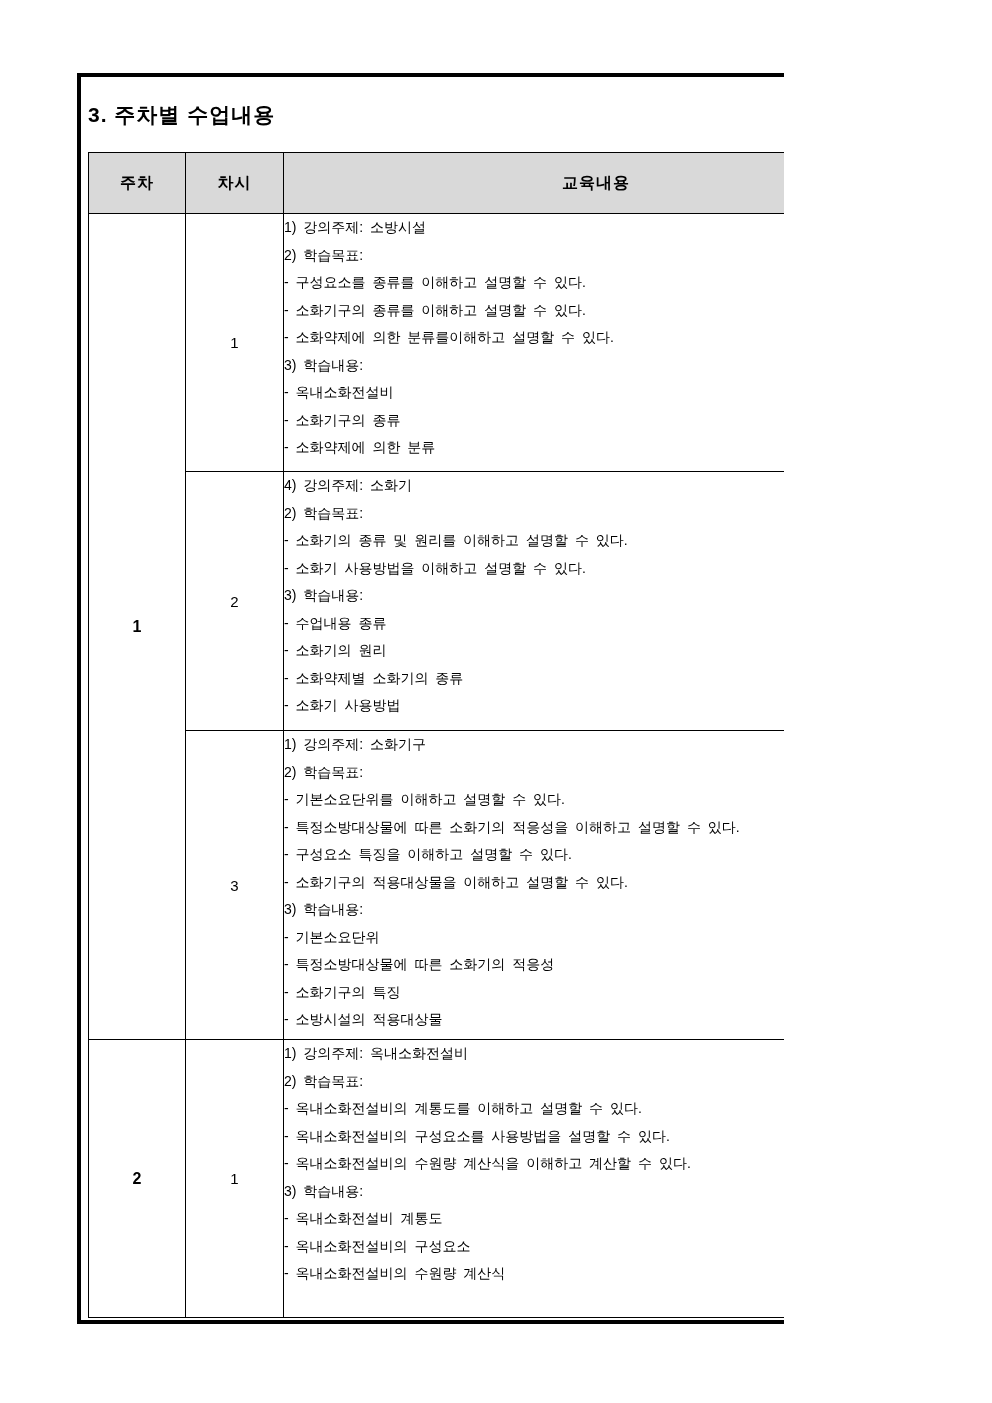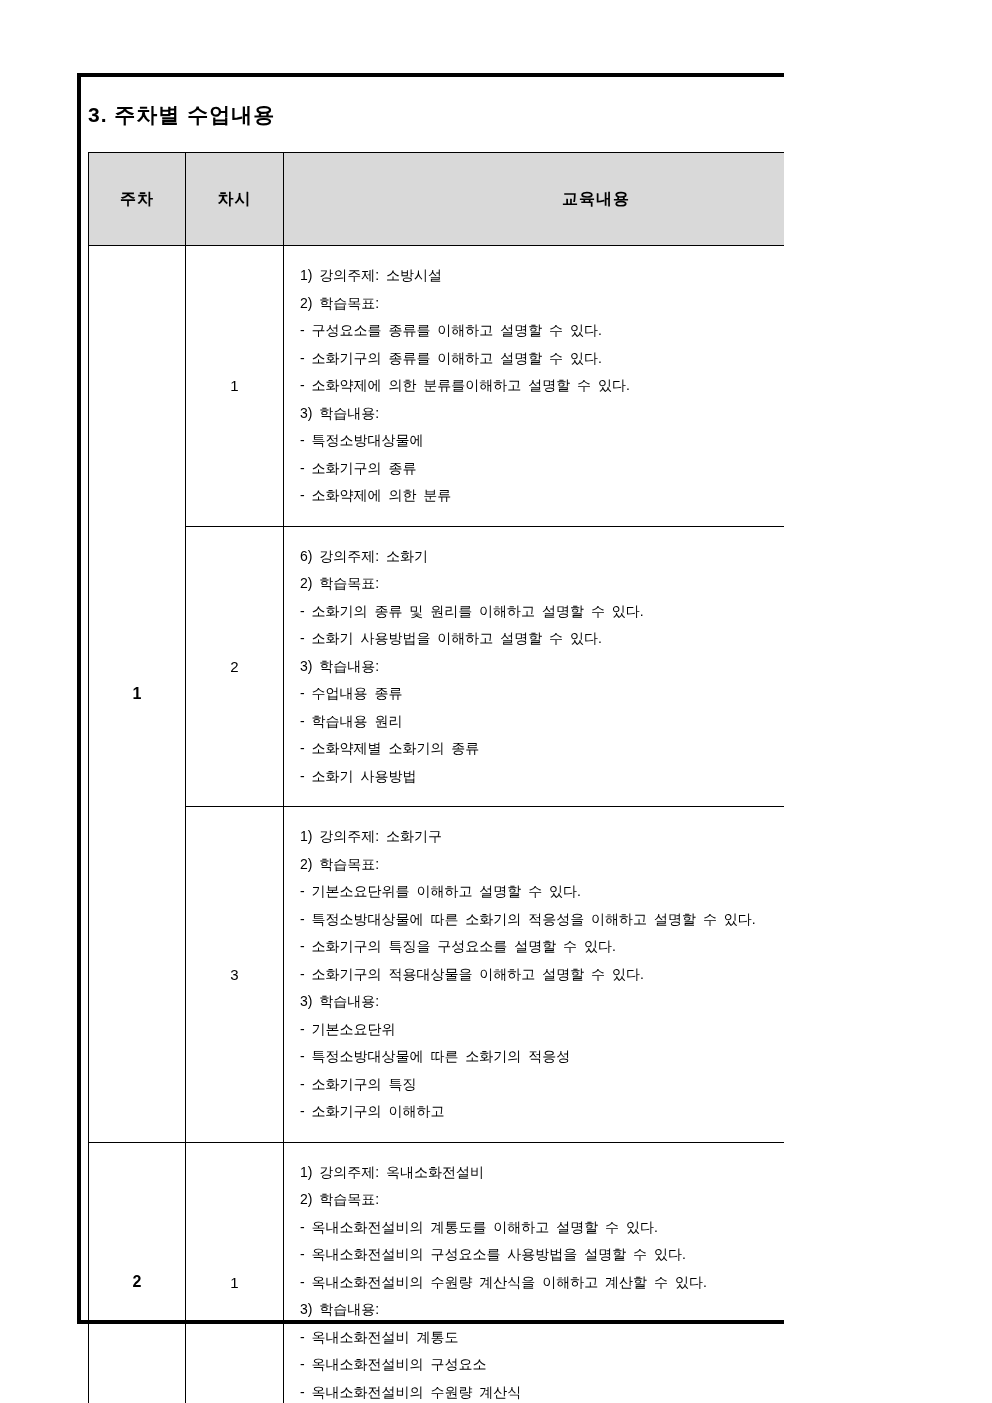--- a/index.html
+++ b/index.html
@@ -37,21 +37,21 @@
     table-layout: fixed;
     margin: 23px 0 0 7px;
     width: 820px;
   }
   table.content-table col.c-week { width: 97px; }
   table.content-table col.c-session { width: 98px; }
   table.content-table col.c-content { width: 625px; }
   table.content-table th,
   table.content-table td {
     border: 1px solid #000000;
-    padding: 16px;
+    padding: 0;
   }
   table.content-table th {
     background: #d9d9d9;
     height: 60px;
     font-size: 16px;
     font-weight: bold;
     text-align: center;
     vertical-align: middle;
     letter-spacing: 1px;
   }
@@ -107,53 +107,53 @@
         <tr class="row-s1">
           <td class="week-cell" rowspan="3">1</td>
           <td class="session-cell">1</td>
           <td class="content-cell">
             <div class="content-line">1) 강의주제: 소방시설</div>
             <div class="content-line">2) 학습목표:</div>
             <div class="content-line">- 구성요소를 종류를 이해하고 설명할 수 있다.</div>
             <div class="content-line">- 소화기구의 종류를 이해하고 설명할 수 있다.</div>
             <div class="content-line">- 소화약제에 의한 분류를이해하고 설명할 수 있다.</div>
             <div class="content-line">3) 학습내용:</div>
-            <div class="content-line">- 특정소방대상물에</div>
+            <div class="content-line">- 옥내소화전설비</div>
             <div class="content-line">- 소화기구의 종류</div>
             <div class="content-line">- 소화약제에 의한 분류</div>
           </td>
         </tr>
         <tr class="row-s2">
           <td class="session-cell">2</td>
           <td class="content-cell">
-            <div class="content-line">6) 강의주제: 소화기</div>
+            <div class="content-line">4) 강의주제: 소화기</div>
             <div class="content-line">2) 학습목표:</div>
             <div class="content-line">- 소화기의 종류 및 원리를 이해하고 설명할 수 있다.</div>
             <div class="content-line">- 소화기 사용방법을 이해하고 설명할 수 있다.</div>
             <div class="content-line">3) 학습내용:</div>
             <div class="content-line">- 수업내용 종류</div>
-            <div class="content-line">- 학습내용 원리</div>
+            <div class="content-line">- 소화기의 원리</div>
             <div class="content-line">- 소화약제별 소화기의 종류</div>
             <div class="content-line">- 소화기 사용방법</div>
           </td>
         </tr>
         <tr class="row-s3">
           <td class="session-cell">3</td>
           <td class="content-cell">
             <div class="content-line">1) 강의주제: 소화기구</div>
             <div class="content-line">2) 학습목표:</div>
             <div class="content-line">- 기본소요단위를 이해하고 설명할 수 있다.</div>
             <div class="content-line">- 특정소방대상물에 따른 소화기의 적응성을 이해하고 설명할 수 있다.</div>
-            <div class="content-line">- 소화기구의 특징을 구성요소를 설명할 수 있다.</div>
+            <div class="content-line">- 구성요소 특징을 이해하고 설명할 수 있다.</div>
             <div class="content-line">- 소화기구의 적용대상물을 이해하고 설명할 수 있다.</div>
             <div class="content-line">3) 학습내용:</div>
             <div class="content-line">- 기본소요단위</div>
             <div class="content-line">- 특정소방대상물에 따른 소화기의 적응성</div>
             <div class="content-line">- 소화기구의 특징</div>
-            <div class="content-line">- 소화기구의 이해하고</div>
+            <div class="content-line">- 소방시설의 적용대상물</div>
           </td>
         </tr>
         <tr class="row-w2">
           <td class="week-cell">2</td>
           <td class="session-cell">1</td>
           <td class="content-cell">
             <div class="content-line">1) 강의주제: 옥내소화전설비</div>
             <div class="content-line">2) 학습목표:</div>
             <div class="content-line">- 옥내소화전설비의 계통도를 이해하고 설명할 수 있다.</div>
             <div class="content-line">- 옥내소화전설비의 구성요소를 사용방법을 설명할 수 있다.</div>

